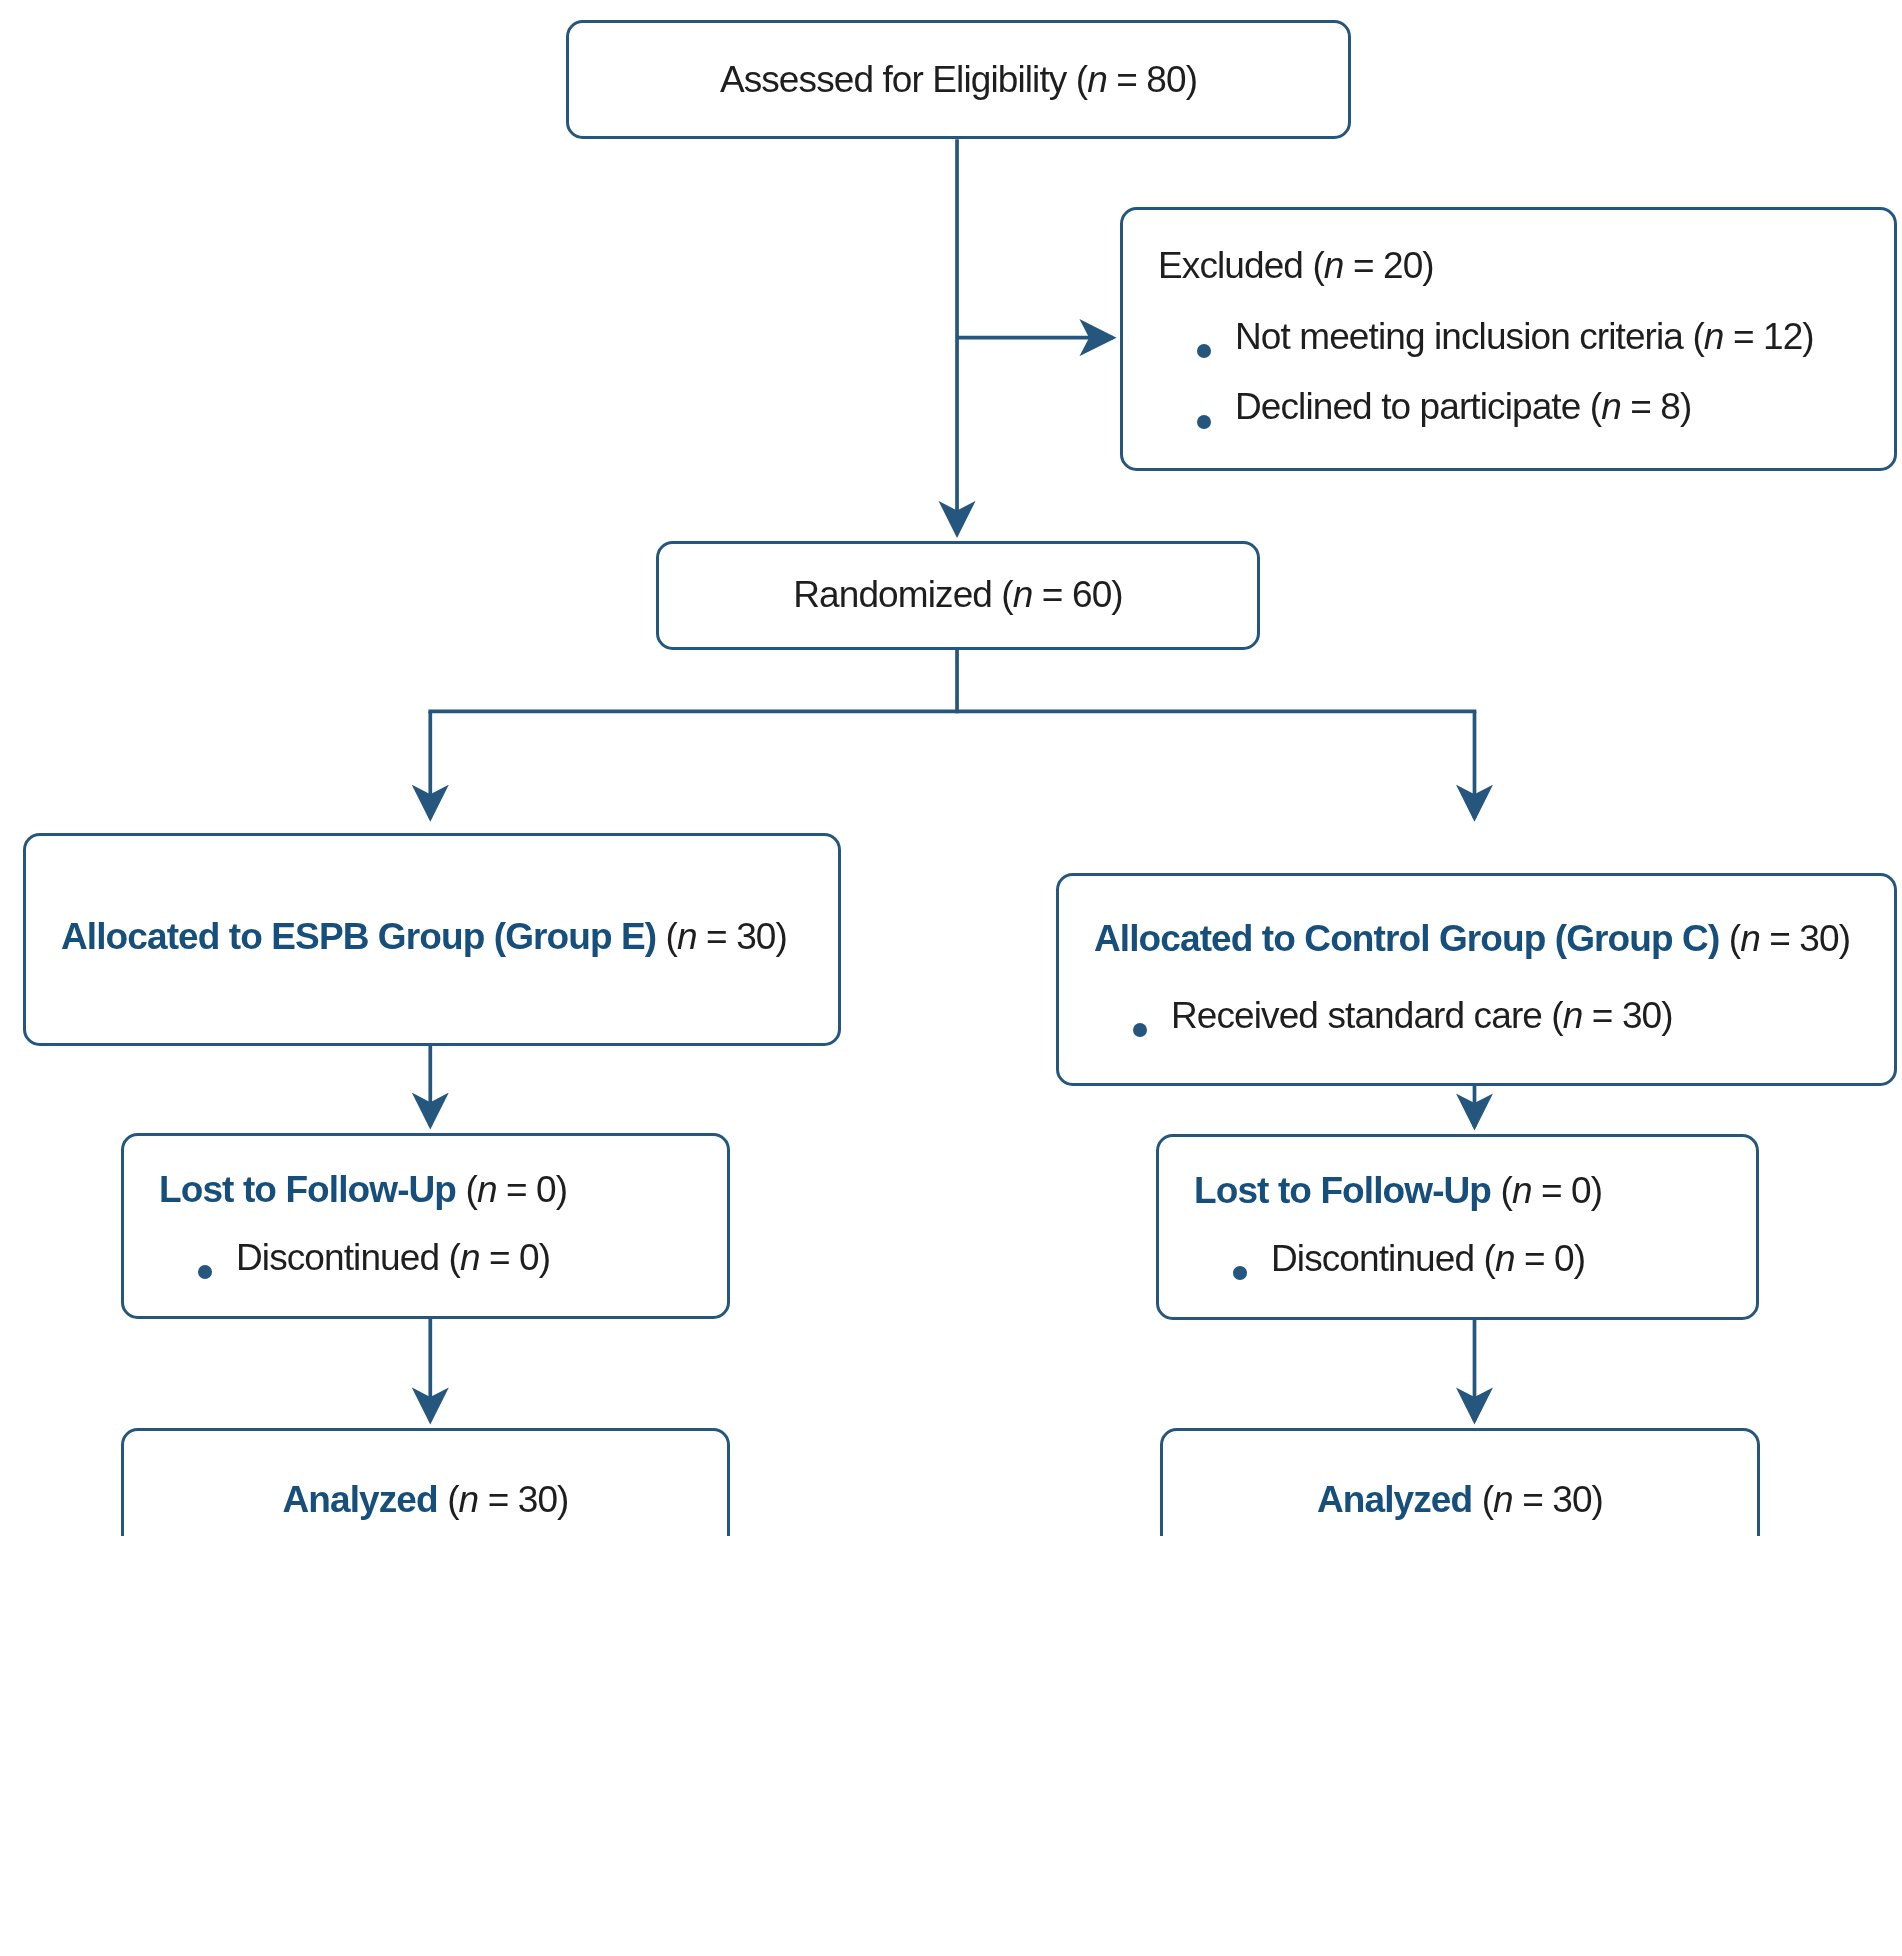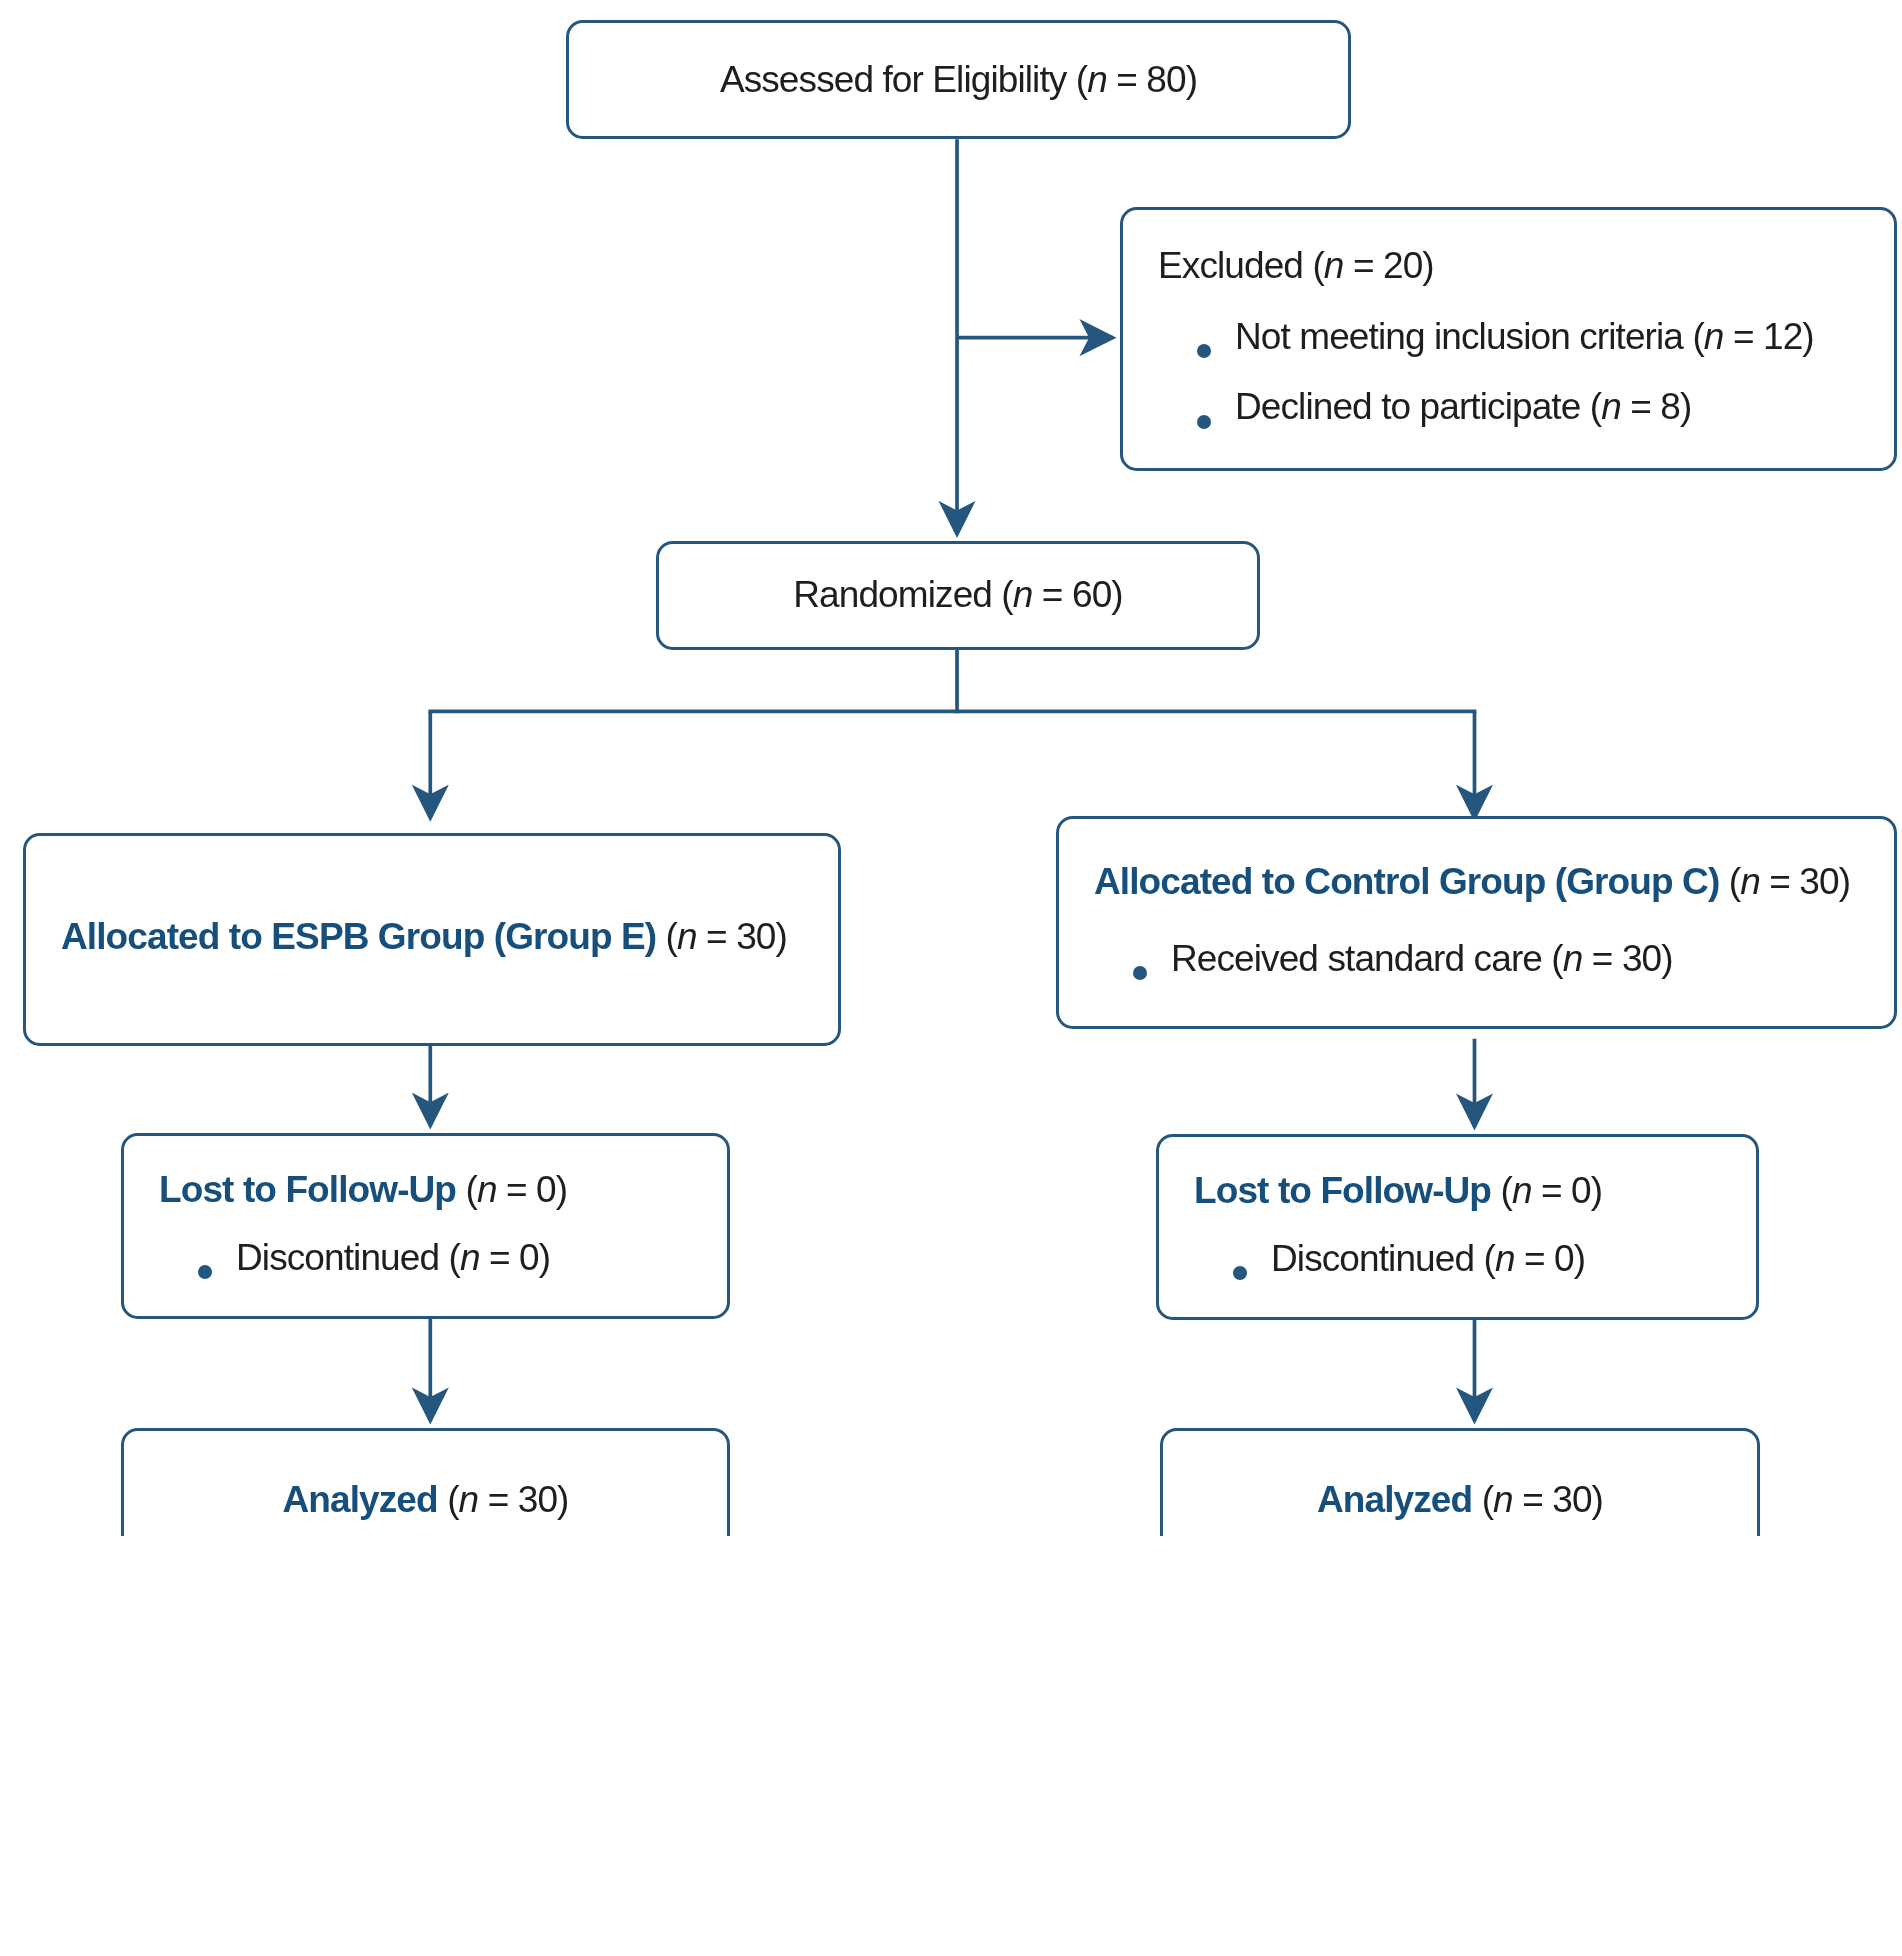--- a/index.html
+++ b/index.html
@@ -60,21 +60,21 @@
     flex: 0 0 auto;
   }
   .seg-b { font-weight: bold; color: var(--strong); }
   .seg-i { font-style: italic; }
 
   
   #b-assessed   { left: 566px;  top: 20.4px;   width: 785px; height: 119px; }
   #b-excluded   { left: 1120px; top: 207px;  width: 777px; height: 264px; }
   #b-randomized { left: 656px;  top: 541px;  width: 604px; height: 109px; }
   #b-alloc-espb { left: 23px;   top: 826px;  width: 818px; height: 213px; margin-top: 7px; }
-  #b-alloc-ctrl { left: 1056px; top: 816px;  width: 841px; height: 213px; }
+  #b-alloc-ctrl { left: 1056px; top: 873px;  width: 841px; height: 213px; }
   #b-lost-espb  { left: 121px;  top: 1133px; width: 609px; height: 186px; }
   #b-lost-ctrl  { left: 1156px; top: 1134px; width: 603px; height: 186px; }
   #b-anal-espb  { left: 121px;  top: 1428px; width: 609px; height: 144px; }
   #b-anal-ctrl  { left: 1160px; top: 1428px; width: 600px; height: 145px; }
   #b-final      { left: 524px;  top: 1813px; width: 849px; height: 118px; }
 </style>
 </head>
 <body>
 
 <div class="canvas">

